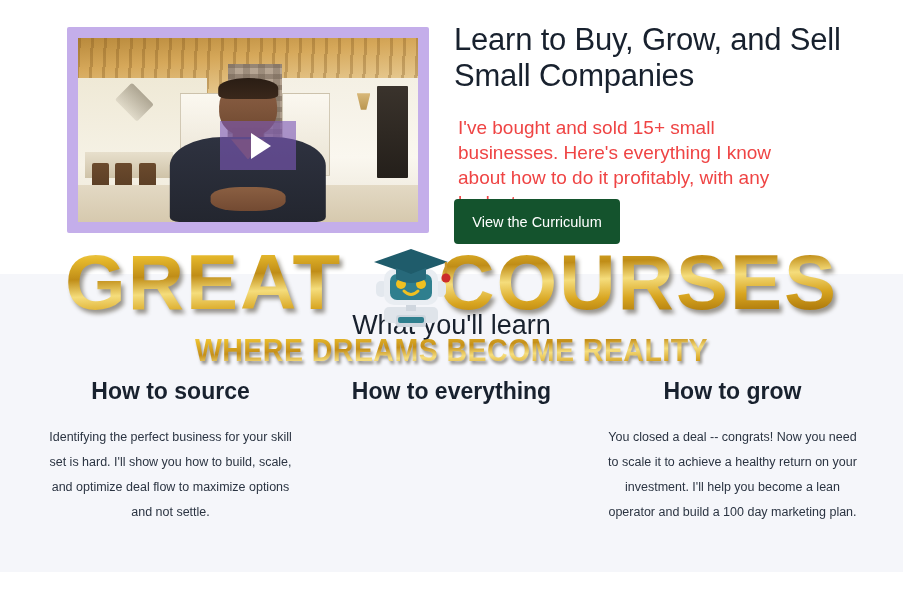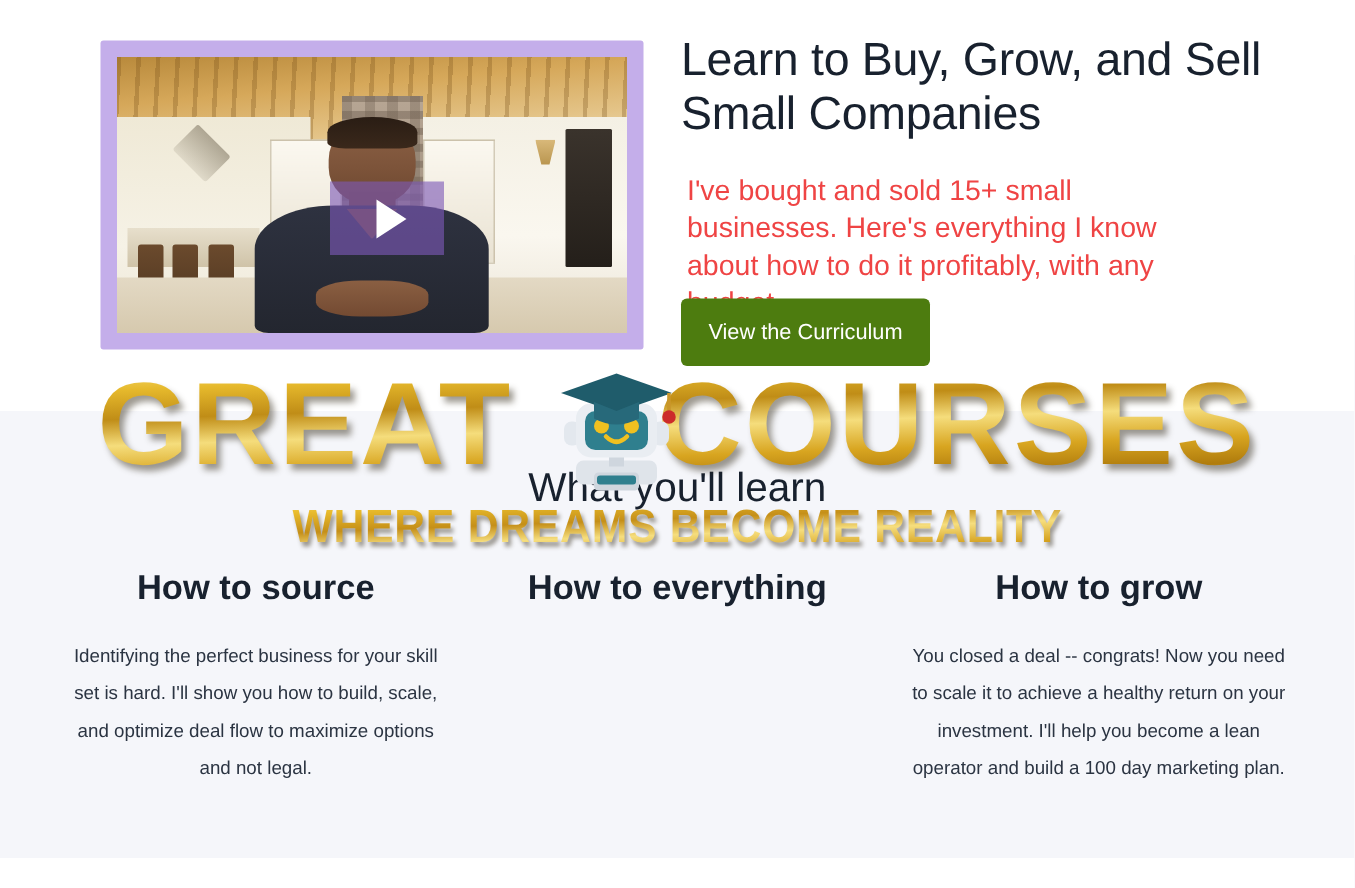--- a/index.html
+++ b/index.html
@@ -194,21 +194,21 @@
     color: #ef4444;
     margin: 21px 0 0 4px;
     width: 352px;
   }
   .cta-button {
     position: absolute;
     left: 0;
     top: 177px;
     width: 166px;
     height: 45px;
-    background: #4d7c0f;
+    background: #14532d;
     border: none;
     border-radius: 4px;
     color: #ffffff;
     font-size: 14.5px;
     font-family: "Liberation Sans", sans-serif;
     cursor: pointer;
   }
 
   
   .learn {
@@ -352,21 +352,21 @@
   </div>
 
 </section>
 
 <section class="learn">
   <h2 class="learn-title">What you'll learn</h2>
 
   <div class="cols">
     <div class="col">
       <h3 class="col-h">How to source</h3>
-      <p class="col-p">Identifying the perfect business for your skill set is hard. I'll show you how to build, scale, and optimize deal flow to maximize options and not legal.</p>
+      <p class="col-p">Identifying the perfect business for your skill set is hard. I'll show you how to build, scale, and optimize deal flow to maximize options and not settle.</p>
     </div>
     <div class="col">
       <h3 class="col-h">How to everything</h3>
     </div>
     <div class="col">
       <h3 class="col-h">How to grow</h3>
       <p class="col-p">You closed a deal -- congrats! Now you need to scale it to achieve a healthy return on your investment. I'll help you become a lean operator and build a 100 day marketing plan.</p>
     </div>
   </div>
 </section>

